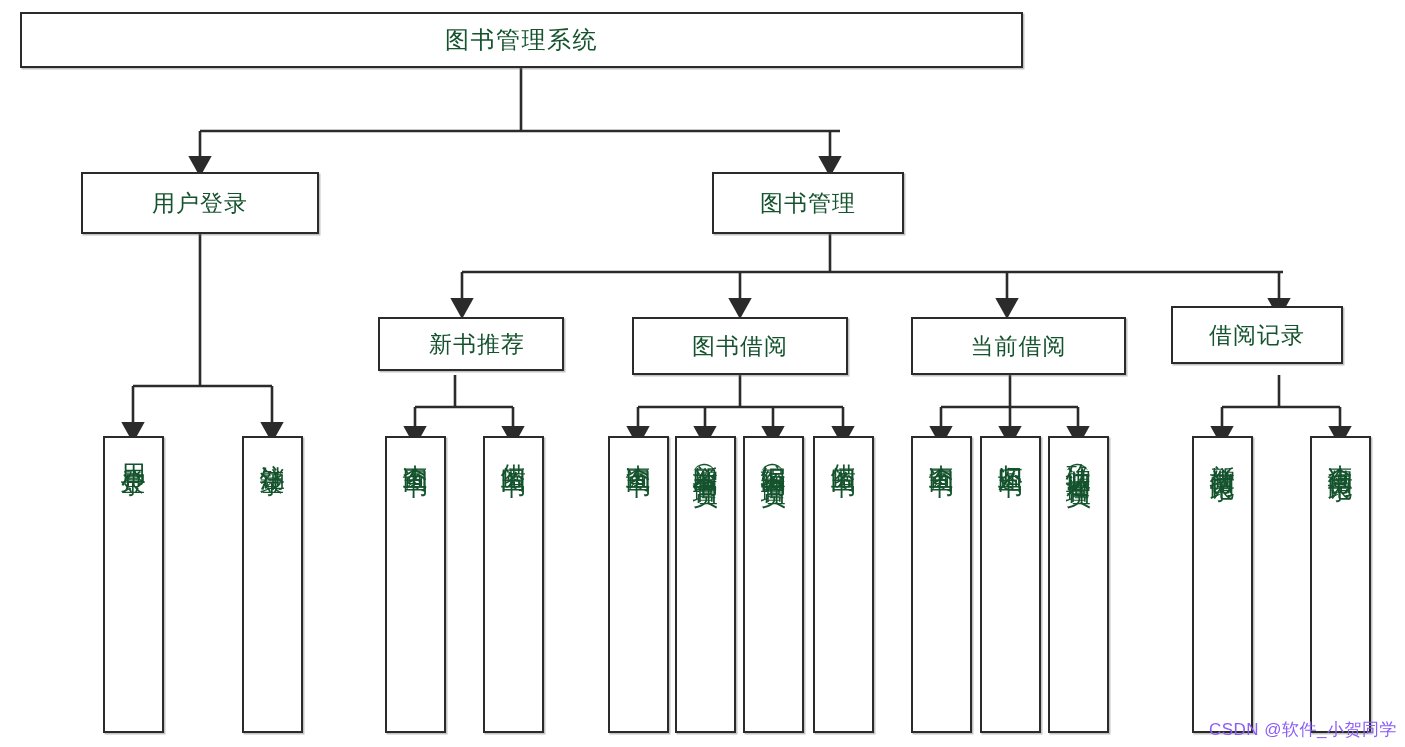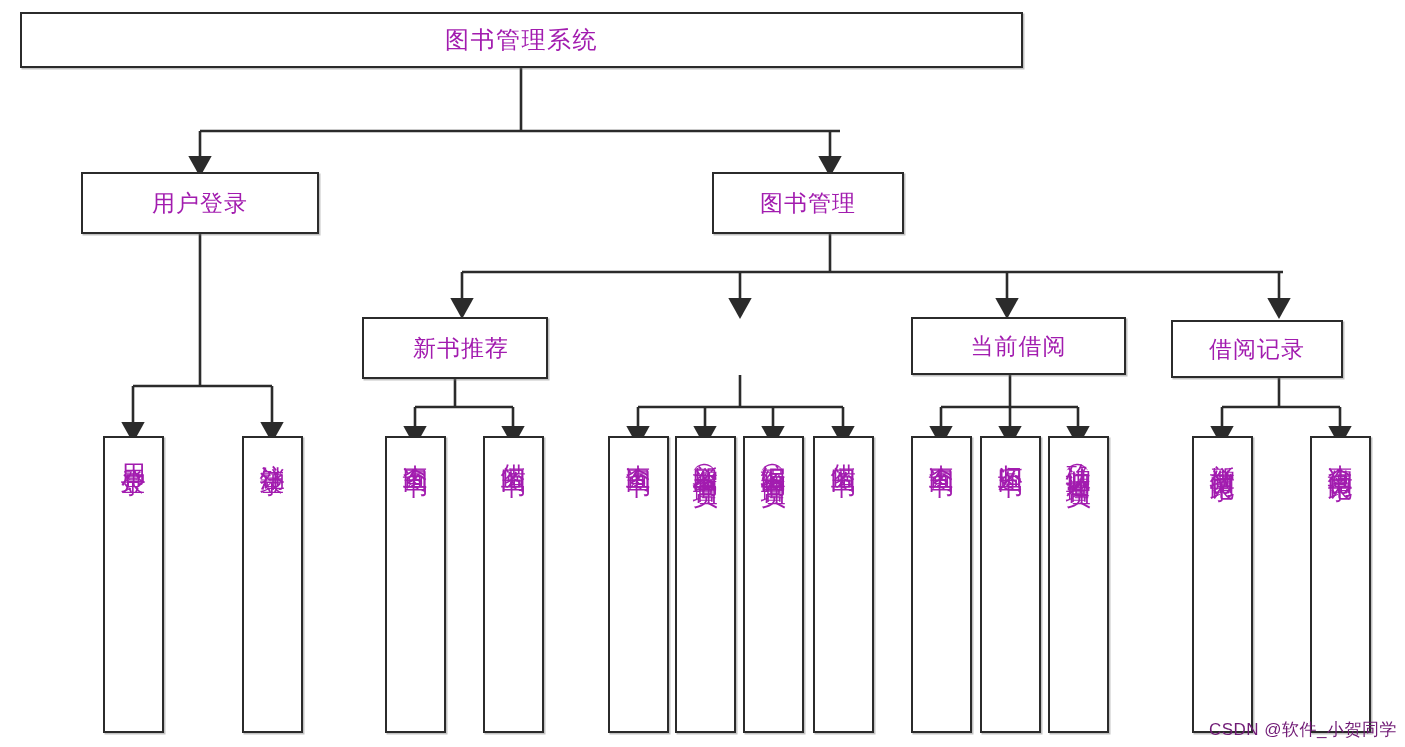--- a/index.html
+++ b/index.html
@@ -1,28 +1,28 @@
 <!DOCTYPE html>
 <html><head>
 <meta charset="utf-8">
 <style>
   html,body{margin:0;padding:0;background:#ffffff;}
   body{width:1405px;height:747px;overflow:hidden;font-family:"Liberation Sans","DejaVu Sans",sans-serif;}
   #canvas{position:relative;width:1405px;height:747px;background:#fff;}
   svg#edges{position:absolute;left:0;top:0;width:1405px;height:747px;}
   .node{position:absolute;box-sizing:border-box;background:#ffffff;border:2.5px solid #2b2b2b;
-        display:flex;align-items:center;justify-content:center;color:#a21caf;
+        display:flex;align-items:center;justify-content:center;color:#14532d;
         box-shadow:1.5px 1.5px 0 rgba(120,120,120,.45);}
   .node span{display:block;text-align:center;line-height:1.25;}
   .h-node span{font-size:23px;letter-spacing:1px;}
   .root span{font-size:24px;letter-spacing:1.5px;}
   .leaf{padding:6px 2px;align-items:flex-start;}
   .leaf span{writing-mode:vertical-rl;text-orientation:upright;font-size:25px;letter-spacing:3px;
              line-height:1.05;margin:0 auto;}
-  #watermark{position:absolute;right:8px;bottom:6px;font-size:17px;color:#701a75;
+  #watermark{position:absolute;right:8px;bottom:6px;font-size:17px;color:#8b5cf6;
              letter-spacing:.5px;white-space:nowrap;text-align:center;}
 </style>
 </head>
 <body>
 
 <div id="canvas">
 
   <svg id="edges" viewBox="0 0 1405 747" xmlns="http://www.w3.org/2000/svg">
     <defs>
       <marker id="arrow" markerWidth="9" markerHeight="9" refX="1.5" refY="4.5" orient="auto" markerUnits="strokeWidth">
@@ -77,27 +77,30 @@
     <span>图书管理系统</span>
   </div>
 
   <div class="node h-node" style="left:81px;top:172px;width:238px;height:62px;">
     <span>用户登录</span>
   </div>
   <div class="node h-node" style="left:712px;top:172px;width:192px;height:62px;">
     <span>图书管理</span>
   </div>
 
-  <div class="node h-node" style="left:362px;top:317px;width:186px;height:62px;padding-left:12px;">
+  <div class="node h-node" style="left:378px;top:317px;width:186px;height:54px;padding-left:12px;">
     <span>新书推荐</span>
+  </div>
+  <div class="node h-node" style="left:632px;top:317px;width:216px;height:58px;">
+    <span>图书借阅</span>
   </div>
   <div class="node h-node" style="left:903px;top:317px;width:215px;height:58px;margin-left:8px;">
     <span>当前借阅</span>
   </div>
-  <div class="node h-node" style="left:1171px;top:320px;width:172px;height:58px;">
+  <div class="node h-node" style="left:1171px;top:306px;width:172px;height:58px;">
     <span>借阅记录</span>
   </div>
 
   <div class="node leaf" style="left:103px;top:436px;width:61px;height:297px;">
     <span>用户登录</span>
   </div>
   <div class="node leaf" style="left:242px;top:436px;width:61px;height:297px;">
     <span>注销登录</span>
   </div>
 

